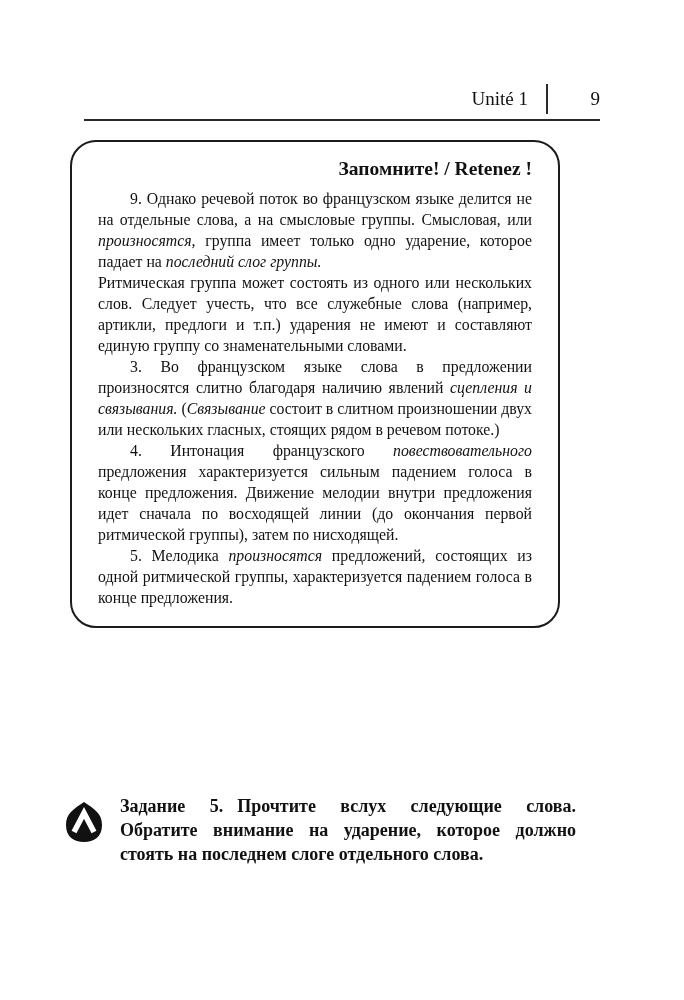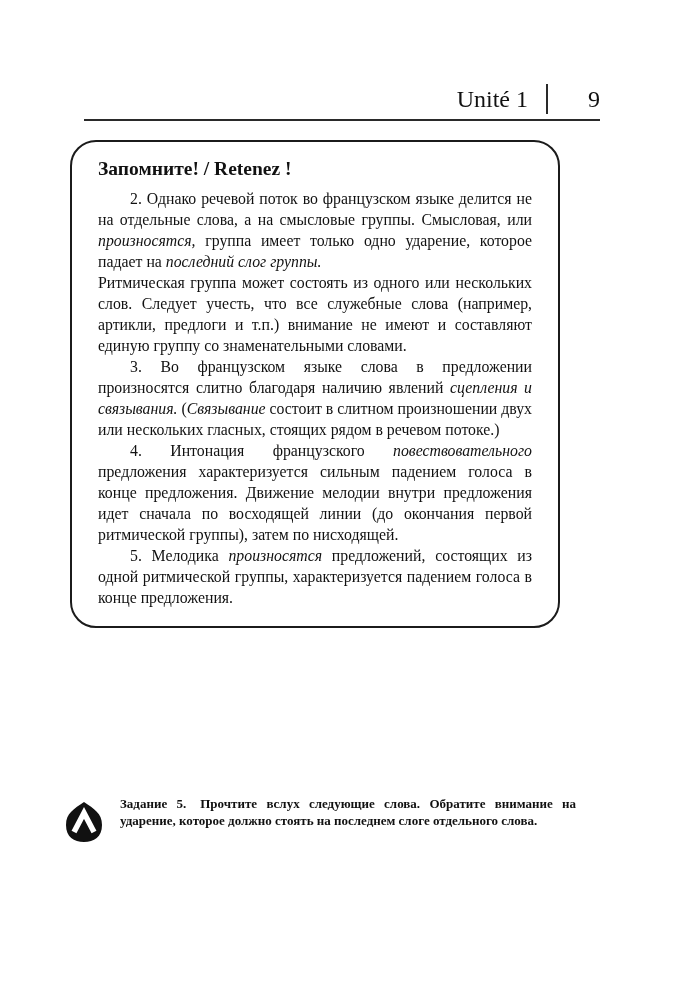--- a/index.html
+++ b/index.html
@@ -11,40 +11,40 @@
     color: #111111;
     position: relative;
     overflow: hidden;
   }
   .page { position: relative; width: 684px; height: 1000px; background: #fff; }
 
   
   .header {
     position: absolute; top: 84px; left: 84px; width: 516px;
     display: flex; justify-content: flex-end; align-items: center;
-    font-size: 24px;
+    font-size: 19px;
   }
   .unit-label { margin-right: 18px; }
   .vbar { width: 2px; height: 30px; background: #2a2a2a; }
   .page-number { width: 52px; text-align: right; }
   .hrule {
     position: absolute; top: 119px; left: 84px; width: 516px;
     border-top: 2px solid #2a2a2a;
   }
 
   
   .note-box {
     position: absolute; top: 140px; left: 70px; width: 490px;
     border: 2.5px solid #1b1b1b;
     border-radius: 26px;
     padding: 12px 26px 18px 26px;
     background: #fff;
   }
   .note-title {
-    text-align: left;
+    text-align: right;
     font-weight: bold;
     font-size: 19.5px;
     margin: 4px 0 8px 0;
   }
   .note-box p {
     margin: 0;
     font-size: 15.8px;
     line-height: 1.33;
     text-align: justify;
     text-indent: 32px;
@@ -52,41 +52,41 @@
   .note-box p.no-indent { text-indent: 0; }
   .it { font-style: italic; }
 
   
   .task {
     position: absolute; top: 795px; left: 64px; width: 512px;
     display: flex; gap: 16px;
   }
   .task-icon { flex: 0 0 40px; margin-top: 6px; }
   .task-icon svg { display: block; }
-  .task-text { font-size: 13px; line-height: 1.32; }
+  .task-text { font-size: 18px; line-height: 1.32; }
   .task-lead { margin: 0; font-weight: bold; text-align: justify; }
   .task-number { margin-right: 14px; }
   .task-words { margin: 2px 0 0 0; text-align: justify; }
 </style>
 </head>
 <body>
 
 <div class="page">
 
   <div class="header">
     <span class="unit-label">Unité 1</span>
     <span class="vbar"></span>
     <span class="page-number">9</span>
   </div>
   <div class="hrule"></div>
 
   <div class="note-box">
     <div class="note-title">Запомните! / Retenez !</div>
-    <p><span>2. Однако речевой поток во французском языке делится не на отдельные слова, а на смысловые группы. Смысловая, или </span><span class="it">произносятся,</span><span> группа имеет только одно ударение, которое падает на </span><span class="it">последний слог группы.</span></p>
-    <p class="no-indent"><span>Ритмическая группа может состоять из одного или нескольких слов. Следует учесть, что все служебные слова (например, артикли, предлоги и т.п.) внимание не имеют и составляют единую группу со знаменательными словами.</span></p>
+    <p><span>9. Однако речевой поток во французском языке делится не на отдельные слова, а на смысловые группы. Смысловая, или </span><span class="it">произносятся,</span><span> группа имеет только одно ударение, которое падает на </span><span class="it">последний слог группы.</span></p>
+    <p class="no-indent"><span>Ритмическая группа может состоять из одного или нескольких слов. Следует учесть, что все служебные слова (например, артикли, предлоги и т.п.) ударения не имеют и составляют единую группу со знаменательными словами.</span></p>
     <p><span>3. Во французском языке слова в предложении произносятся слитно благодаря наличию явлений </span><span class="it">сцепления и связывания.</span><span> (</span><span class="it">Связывание</span><span> состоит в слитном произношении двух или нескольких гласных, стоящих рядом в речевом потоке.)</span></p>
     <p><span>4. Интонация французского </span><span class="it">повествовательного</span><span> предложения характеризуется сильным падением голоса в конце предложения. Движение мелодии внутри предложения идет сначала по восходящей линии (до окончания первой ритмической группы), затем по нисходящей.</span></p>
     <p><span>5. Мелодика </span><span class="it">произносятся</span><span> предложений, состоящих из одной ритмической группы, характеризуется падением голоса в конце предложения.</span></p>
   </div>
 
   <div class="task">
     <div class="task-icon">
       <svg width="40" height="42" viewBox="0 0 40 42" xmlns="http://www.w3.org/2000/svg">
         <path d="M20 1 C 30 8, 38 12, 38 24 C 38 36, 30 41, 20 41 C 10 41, 2 36, 2 24 C 2 12, 10 8, 20 1 Z" fill="#111111"></path>
         <path d="M10 31 L20 12 L30 31" stroke="#ffffff" stroke-width="5.5" fill="none"></path>

